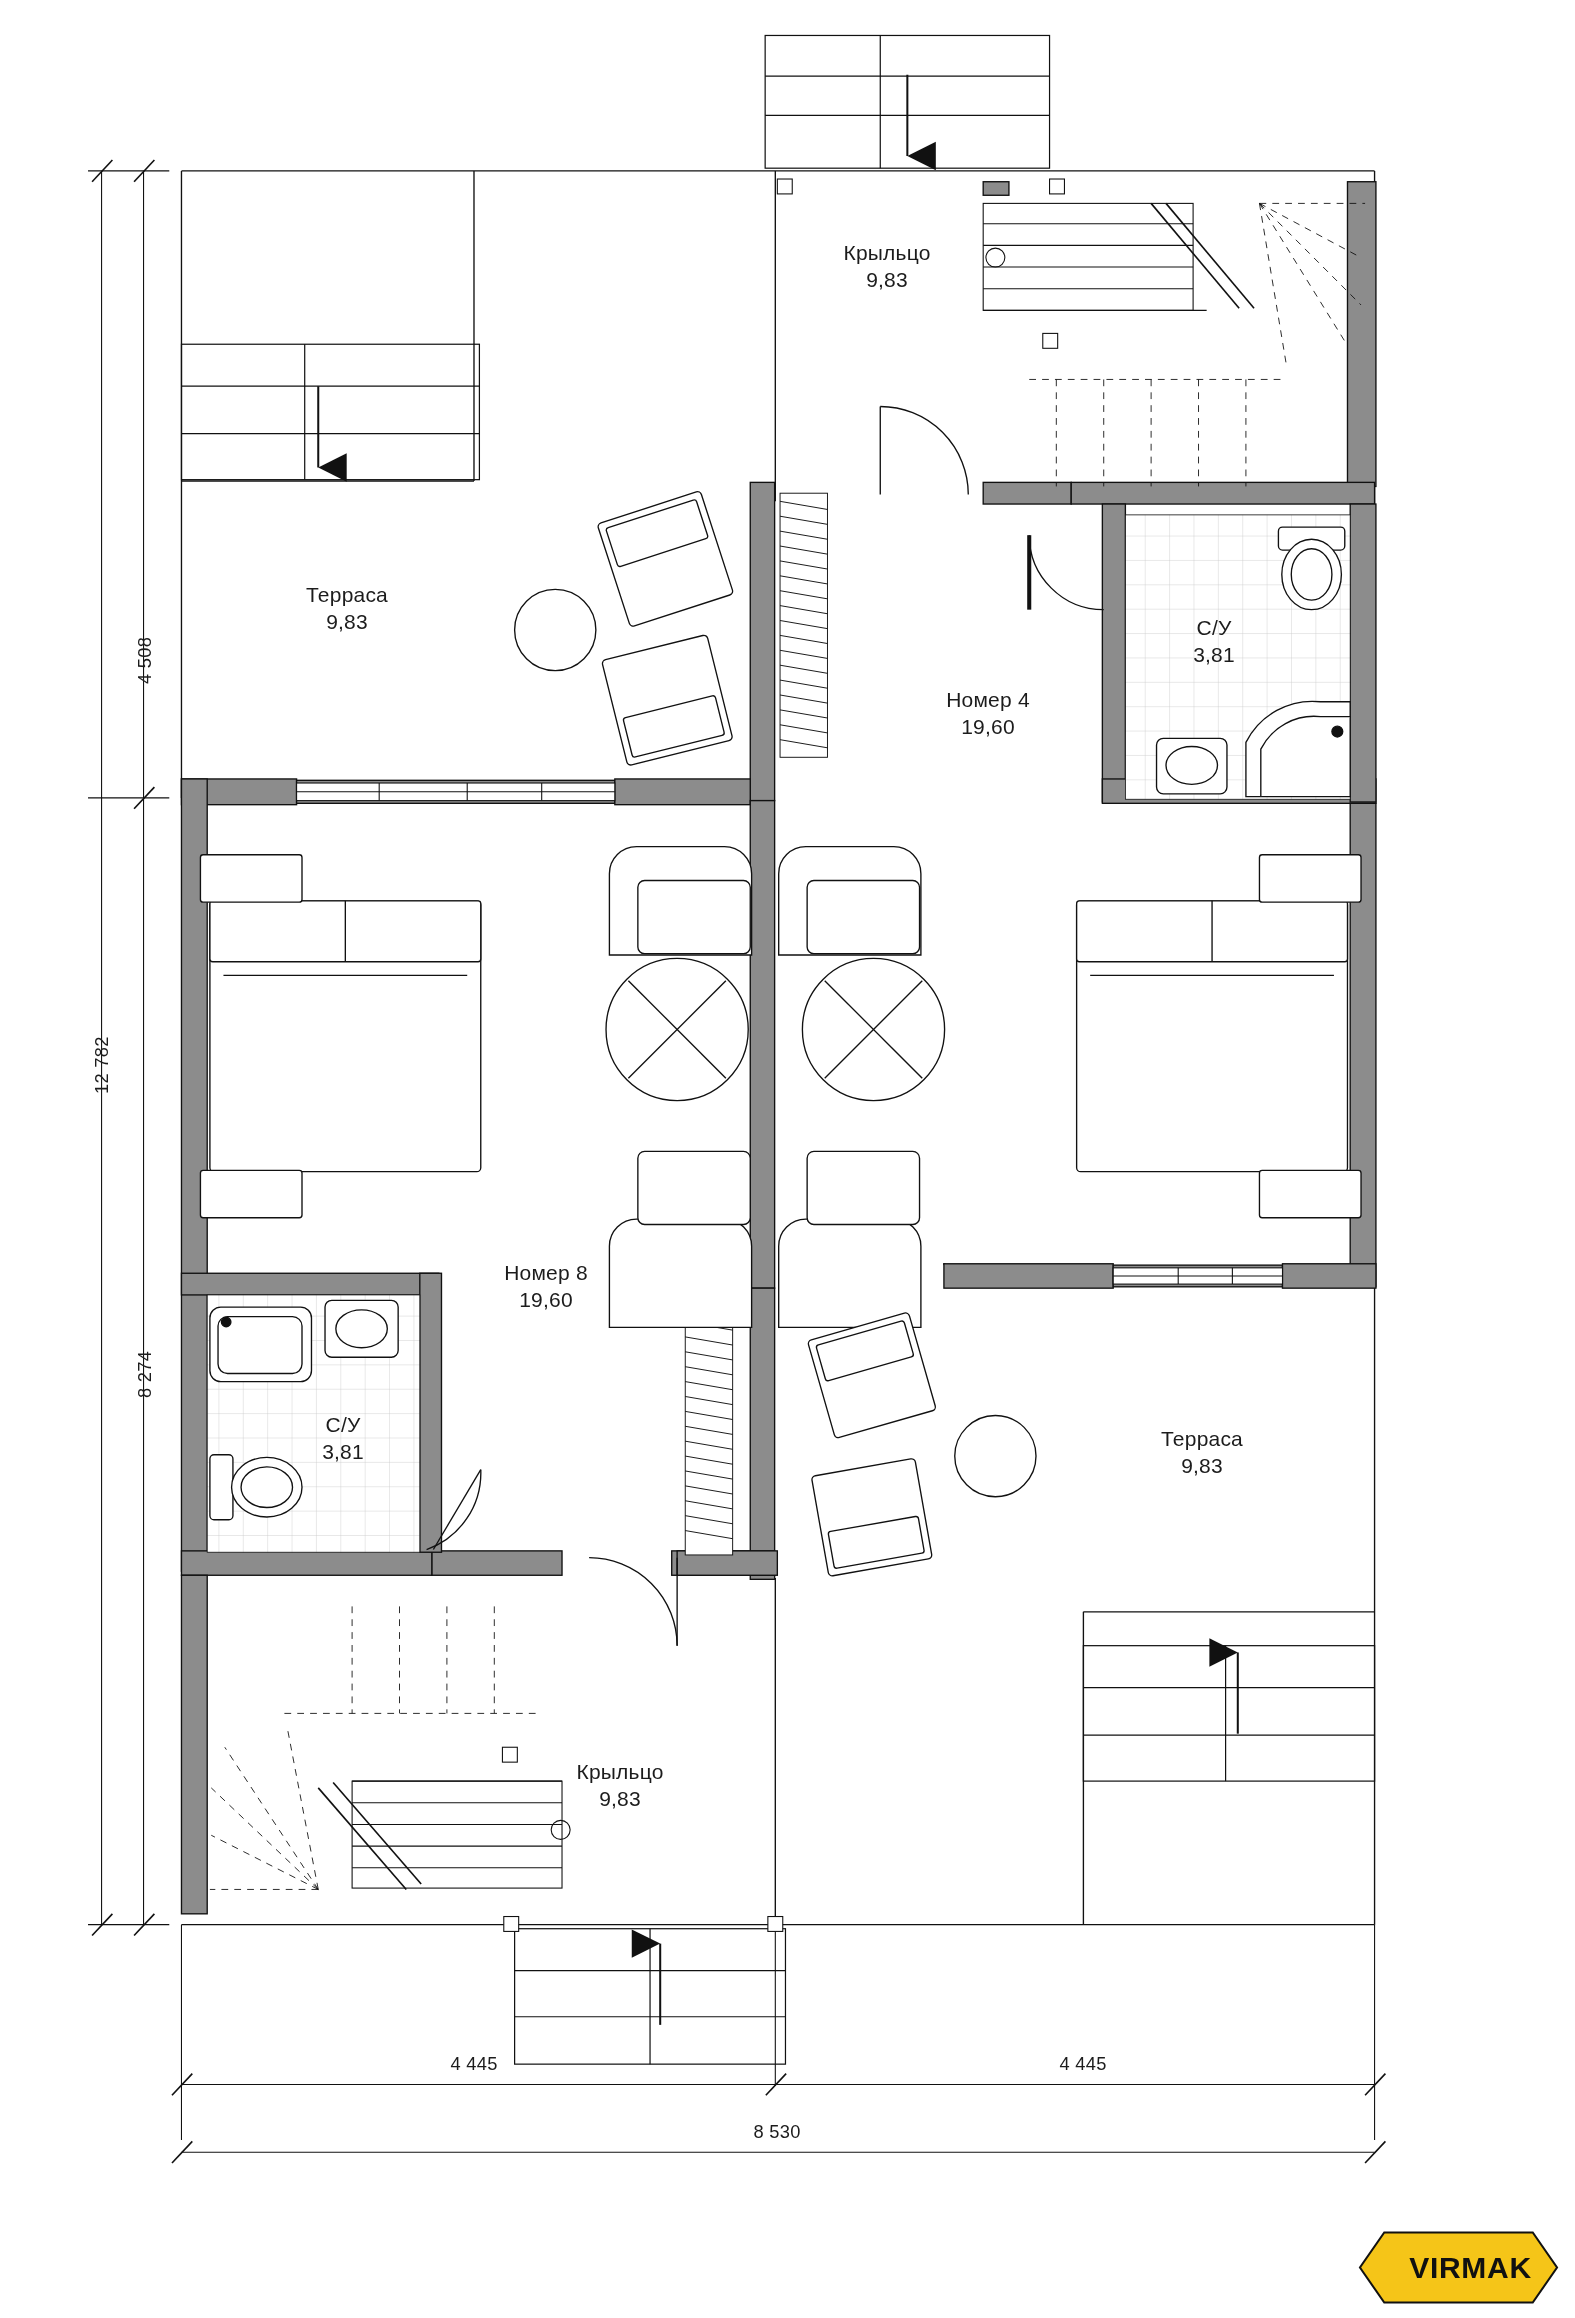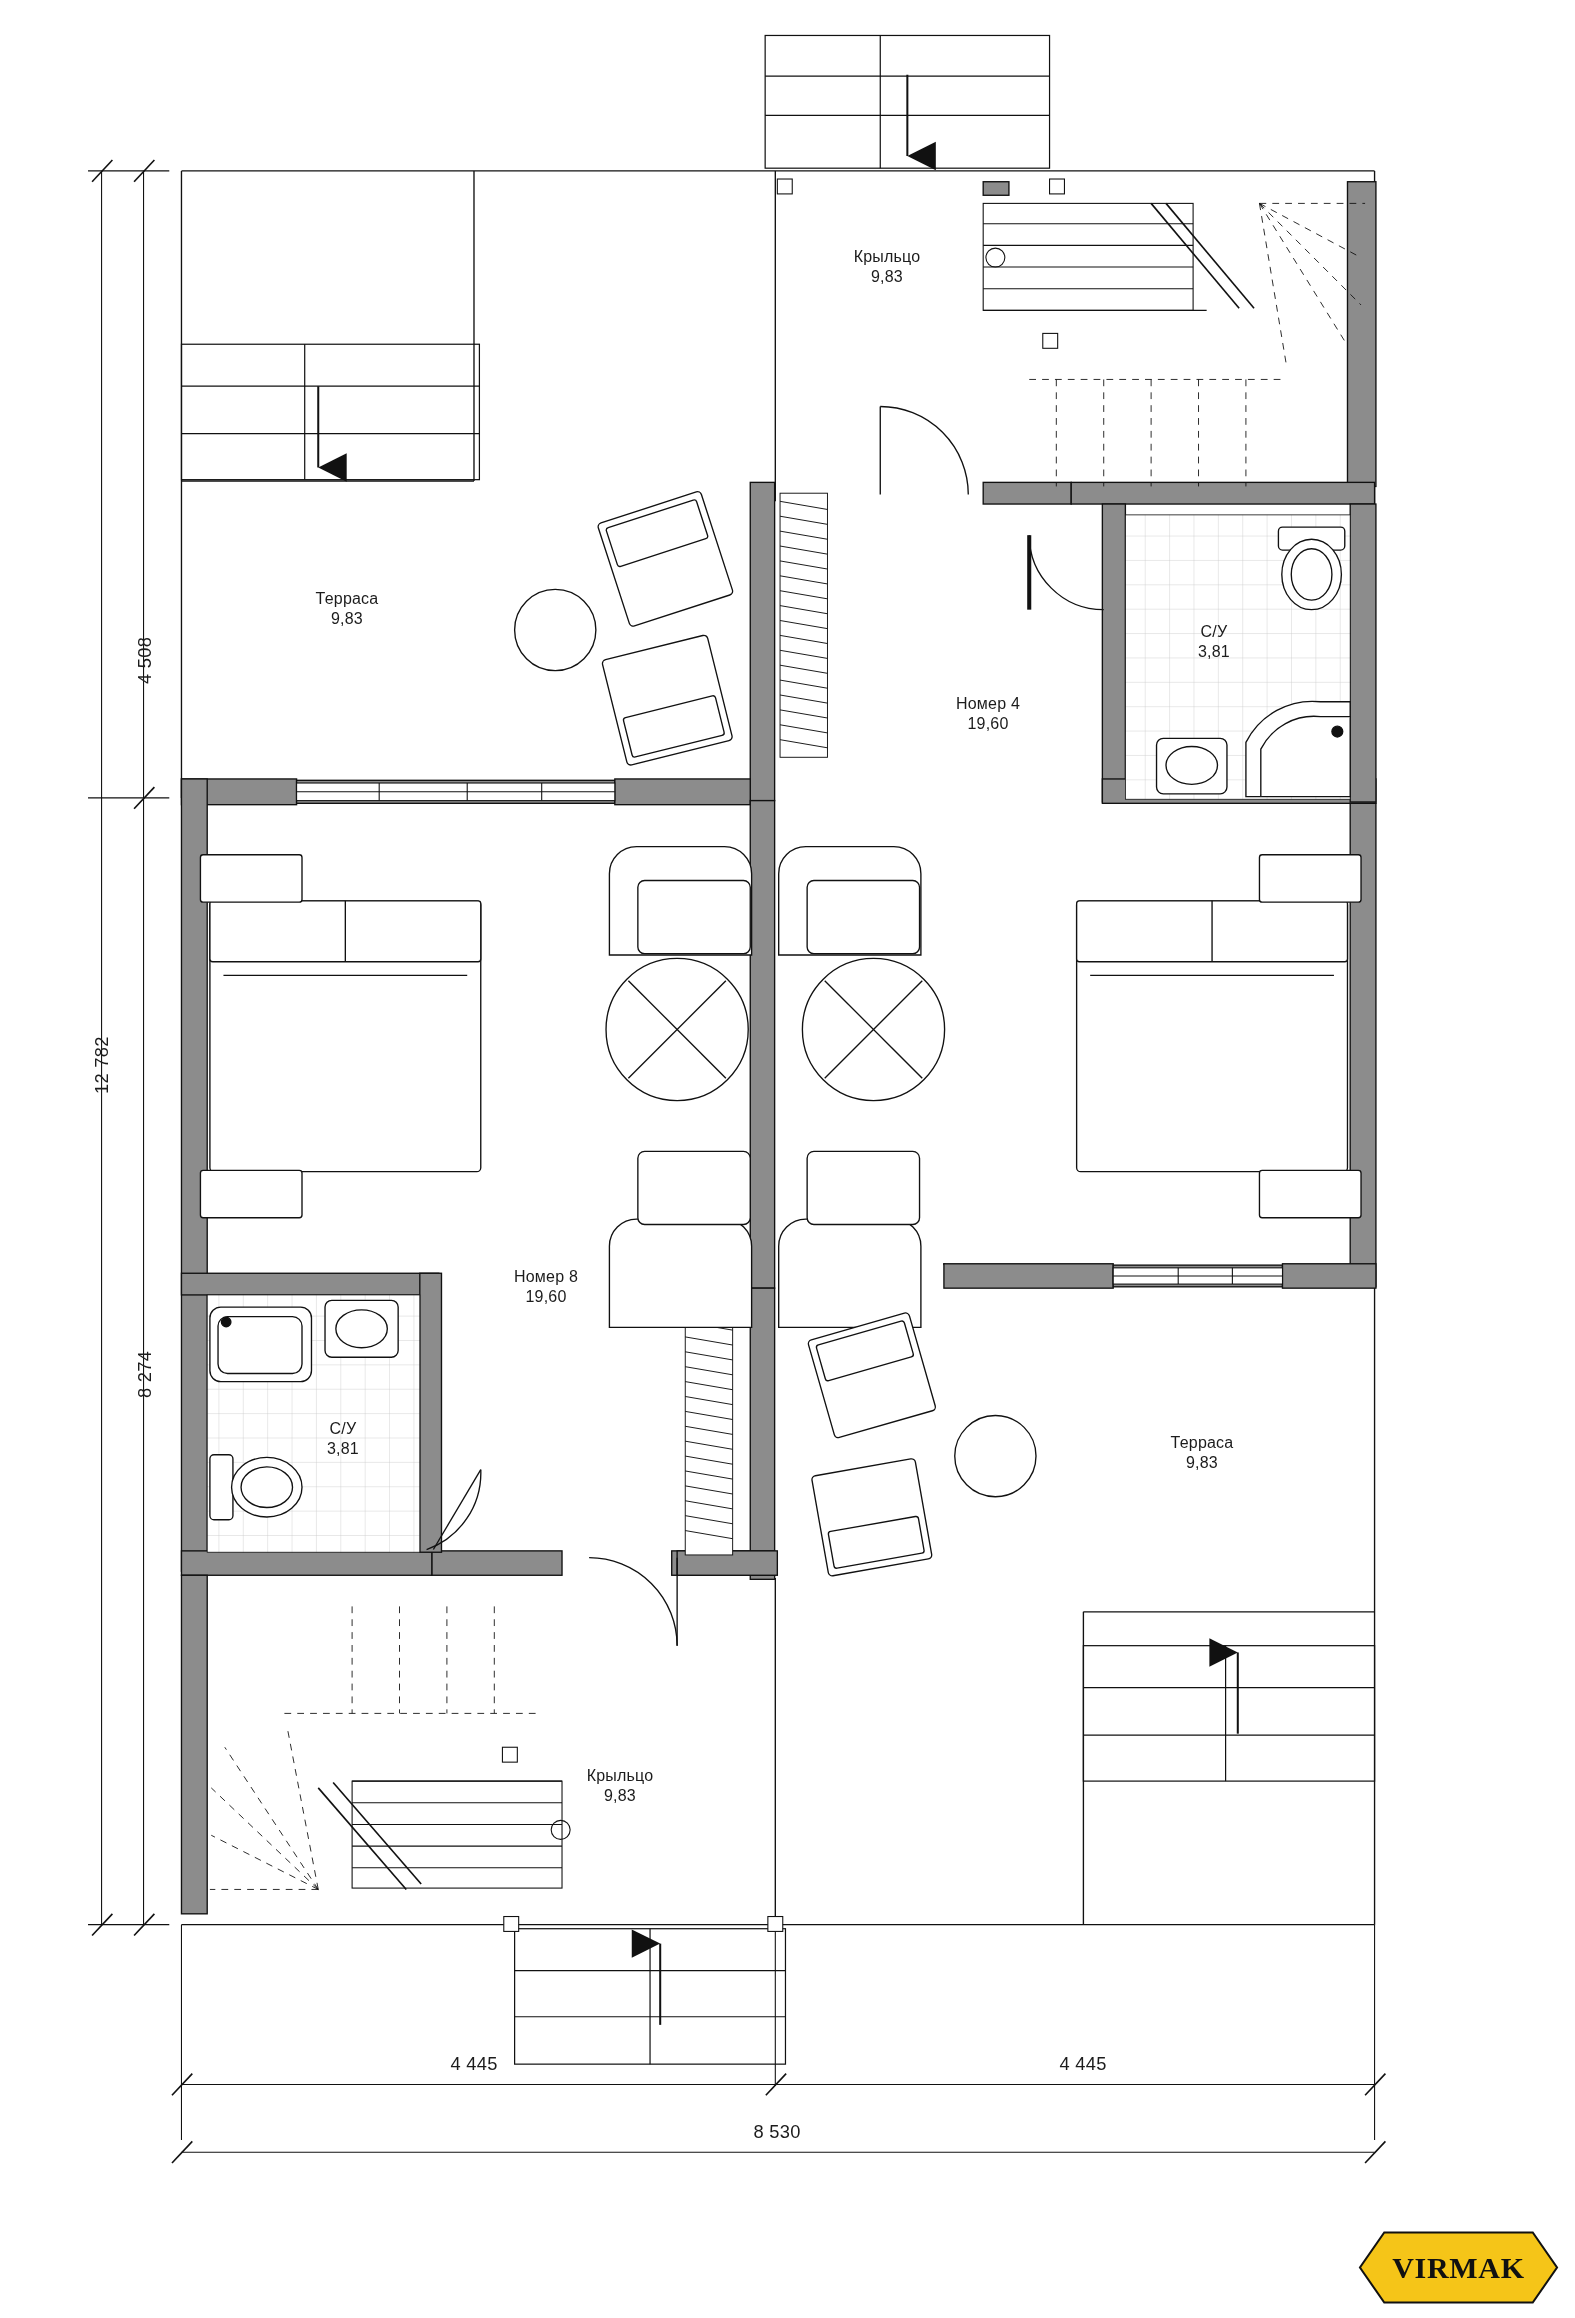--- a/index.html
+++ b/index.html
@@ -18,21 +18,21 @@
   #plan {
     position: absolute;
     left: 0; top: 0;
     width: 1575px;
     height: 2319px;
   }
   .lbl {
     position: absolute;
     text-align: center;
     font-family: "Liberation Sans", sans-serif;
-    font-size: 16px;
+    font-size: 21px;
     line-height: 1.28;
     color: #1c1c1c;
     white-space: nowrap;
     letter-spacing: 0.2px;
   }
   .lbl .nm { display:block; }
   .lbl .ar { display:block; }
   .dim {
     position: absolute;
     font-family: "Liberation Sans", sans-serif;
@@ -48,27 +48,27 @@
   
   #logo {
     position: absolute;
     right: 15px;
     bottom: 10.8px;
     width: 203px;
     height: 81px;
   }
   #logo .logotext {
     position: absolute;
-    left: 0; top: 0;
+    left: 12px; top: 0;
     width: 203px;
     height: 81px;
     display: flex;
     align-items: center;
     justify-content: center;
-    font-family: Liberation Serif, serif;
+    font-family: Liberation Sans, sans-serif;
     font-weight: bold;
     font-size: 30px;
     letter-spacing: 0.7px;
     color: #111;
   }
 </style>
 </head>
 <body>
 
 <svg id="plan" viewBox="0 0 2326 3424" xmlns="http://www.w3.org/2000/svg">

